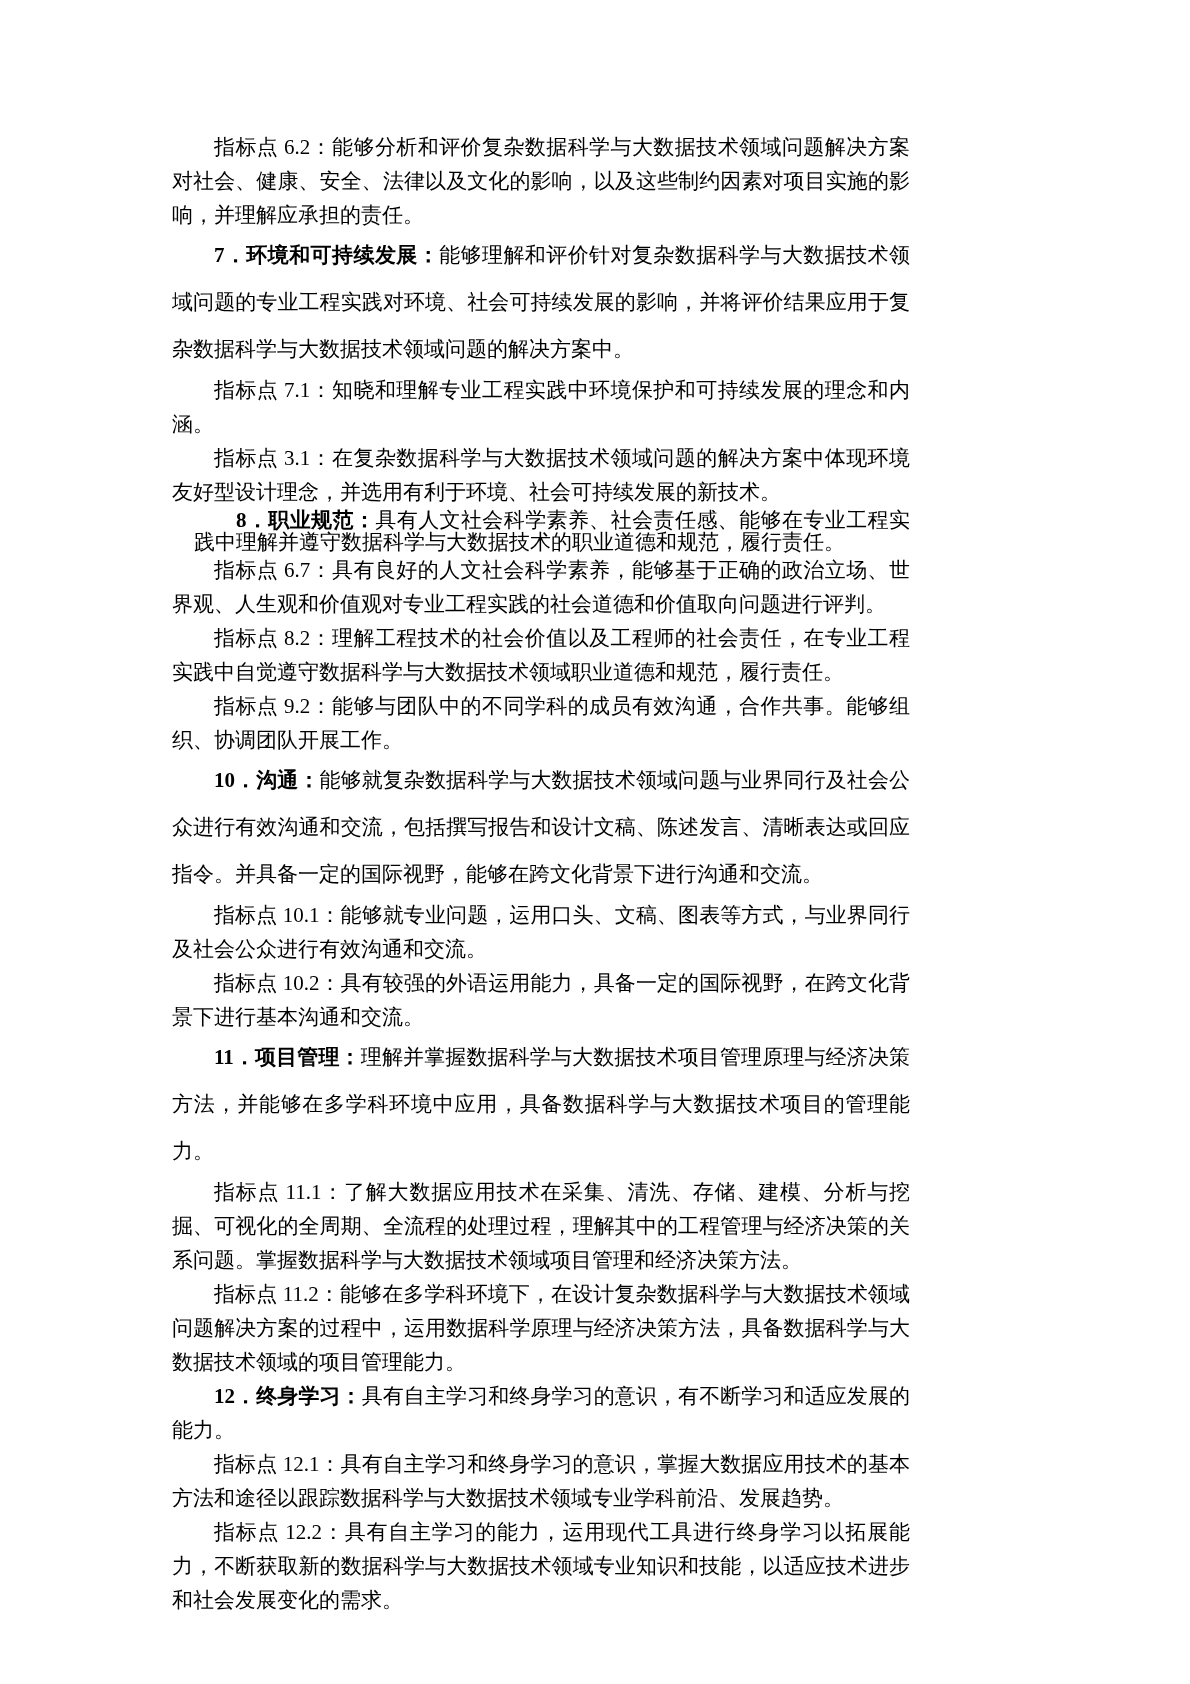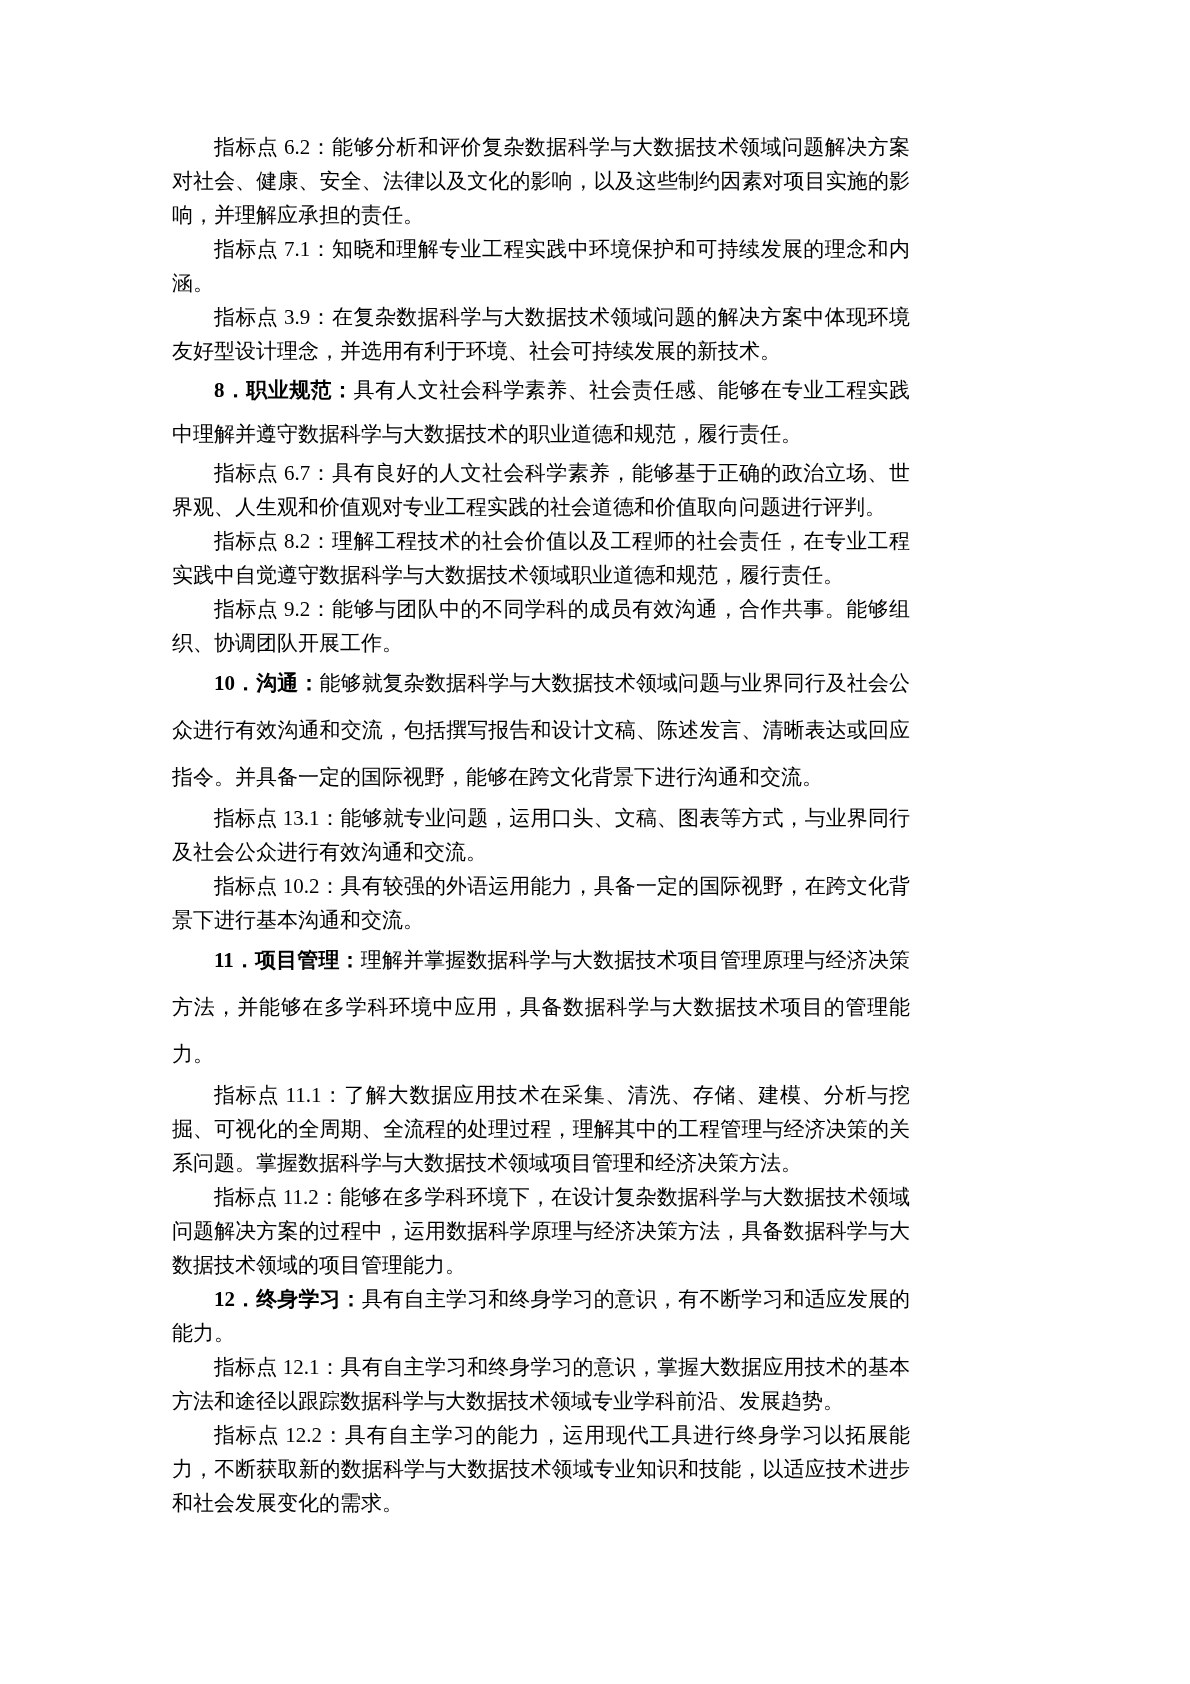--- a/index.html
+++ b/index.html
@@ -24,50 +24,51 @@
   }
   .page p {
     margin: 0;
     padding: 0;
     text-align: justify;
     text-indent: 2em;
     line-height: 34px;
     word-break: break-all;
   }
   .page p.loose { line-height: 47px; }
-  .page p.mid   { line-height: 44px; }
+  .page p.mid   { line-height: 22px; margin-left: 22px; }
   .lead {
     font-weight: 700;
   }
 </style>
 </head>
 <body>
 
 <div class="page">
 
   <p>指标点 6.2：能够分析和评价复杂数据科学与大数据技术领域问题解决方案对社会、健康、安全、法律以及文化的影响，以及这些制约因素对项目实施的影响，并理解应承担的责任。</p>
 
+  <p class="loose"><span class="lead">7．环境和可持续发展：</span><span>能够理解和评价针对复杂数据科学与大数据技术领域问题的专业工程实践对环境、社会可持续发展的影响，并将评价结果应用于复杂数据科学与大数据技术领域问题的解决方案中。</span></p>
 
   <p>指标点 7.1：知晓和理解专业工程实践中环境保护和可持续发展的理念和内涵。</p>
 
-  <p>指标点 3.9：在复杂数据科学与大数据技术领域问题的解决方案中体现环境友好型设计理念，并选用有利于环境、社会可持续发展的新技术。</p>
+  <p>指标点 3.1：在复杂数据科学与大数据技术领域问题的解决方案中体现环境友好型设计理念，并选用有利于环境、社会可持续发展的新技术。</p>
 
   <p class="mid"><span class="lead">8．职业规范：</span><span>具有人文社会科学素养、社会责任感、能够在专业工程实践中理解并遵守数据科学与大数据技术的职业道德和规范，履行责任。</span></p>
 
   <p>指标点 6.7：具有良好的人文社会科学素养，能够基于正确的政治立场、世界观、人生观和价值观对专业工程实践的社会道德和价值取向问题进行评判。</p>
 
   <p>指标点 8.2：理解工程技术的社会价值以及工程师的社会责任，在专业工程实践中自觉遵守数据科学与大数据技术领域职业道德和规范，履行责任。</p>
 
 
 
   <p>指标点 9.2：能够与团队中的不同学科的成员有效沟通，合作共事。能够组织、协调团队开展工作。</p>
 
   <p class="loose"><span class="lead">10．沟通：</span><span>能够就复杂数据科学与大数据技术领域问题与业界同行及社会公众进行有效沟通和交流，包括撰写报告和设计文稿、陈述发言、清晰表达或回应指令。并具备一定的国际视野，能够在跨文化背景下进行沟通和交流。</span></p>
 
-  <p>指标点 13.1：能够就专业问题，运用口头、文稿、图表等方式，与业界同行及社会公众进行有效沟通和交流。</p>
+  <p>指标点 10.1：能够就专业问题，运用口头、文稿、图表等方式，与业界同行及社会公众进行有效沟通和交流。</p>
 
   <p>指标点 10.2：具有较强的外语运用能力，具备一定的国际视野，在跨文化背景下进行基本沟通和交流。</p>
 
   <p class="loose"><span class="lead">11．项目管理：</span><span>理解并掌握数据科学与大数据技术项目管理原理与经济决策方法，并能够在多学科环境中应用，具备数据科学与大数据技术项目的管理能力。</span></p>
 
   <p>指标点 11.1：了解大数据应用技术在采集、清洗、存储、建模、分析与挖掘、可视化的全周期、全流程的处理过程，理解其中的工程管理与经济决策的关系问题。掌握数据科学与大数据技术领域项目管理和经济决策方法。</p>
 
   <p>指标点 11.2：能够在多学科环境下，在设计复杂数据科学与大数据技术领域问题解决方案的过程中，运用数据科学原理与经济决策方法，具备数据科学与大数据技术领域的项目管理能力。</p>
 
   <p><span class="lead">12．终身学习：</span><span>具有自主学习和终身学习的意识，有不断学习和适应发展的能力。</span></p>

